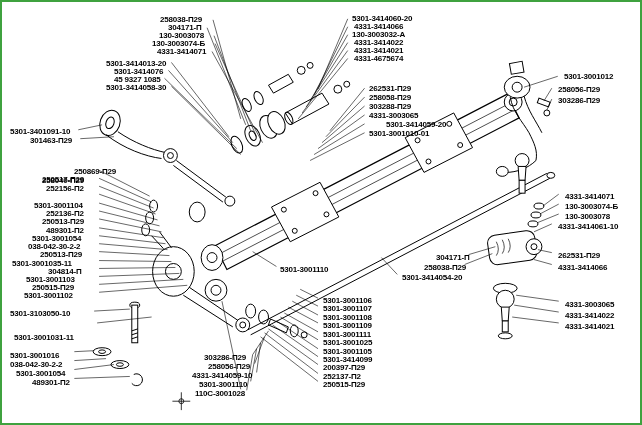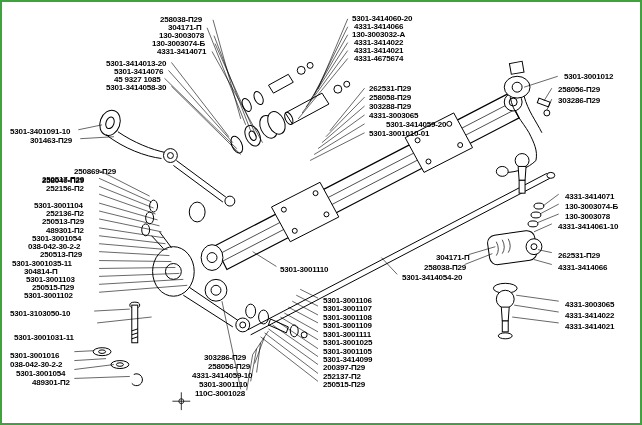--- a/index.html
+++ b/index.html
@@ -277,21 +277,21 @@
       <div class="part-label" style="left: 44px; top: 183px;">252156-П2</div>
       <div class="part-label" style="left: 40px; top: 174px;">250517-П29</div>
       <div class="part-label" style="left: 32px; top: 200px;">5301-3001104</div>
       <div class="part-label" style="left: 44px; top: 208px;">252136-П2</div>
       <div class="part-label" style="left: 40px; top: 216px;">250513-П29</div>
       <div class="part-label" style="left: 44px; top: 225px;">489301-П2</div>
       <div class="part-label" style="left: 30px; top: 233px;">5301-3001054</div>
       <div class="part-label" style="left: 26px; top: 241px;">038-042-30-2-2</div>
       <div class="part-label" style="left: 38px; top: 249px;">250513-П29</div>
       <div class="part-label" style="left: 10px; top: 258px;">5301-3001035-11</div>
-      <div class="part-label" style="left: 22px; top: 266px;">304814-П</div>
+      <div class="part-label" style="left: 46px; top: 266px;">304814-П</div>
       <div class="part-label" style="left: 24px; top: 274px;">5301-3001103</div>
       <div class="part-label" style="left: 30px; top: 282px;">250515-П29</div>
       <div class="part-label" style="left: 22px; top: 290px;">5301-3001102</div>
       <div class="part-label" style="left: 8px; top: 308px;">5301-3103050-10</div>
       <div class="part-label" style="left: 12px; top: 320px; margin-top: 12px;">5301-3001031-11</div>
       <div class="part-label" style="left: 8px; top: 350px;">5301-3001016</div>
       <div class="part-label" style="left: 8px; top: 359px;">038-042-30-2-2</div>
       <div class="part-label" style="left: 14px; top: 368px;">5301-3001054</div>
       <div class="part-label" style="left: 30px; top: 377px;">489301-П2</div>
       <div class="part-label" style="left: 367px; top: 83px;">262531-П29</div>

